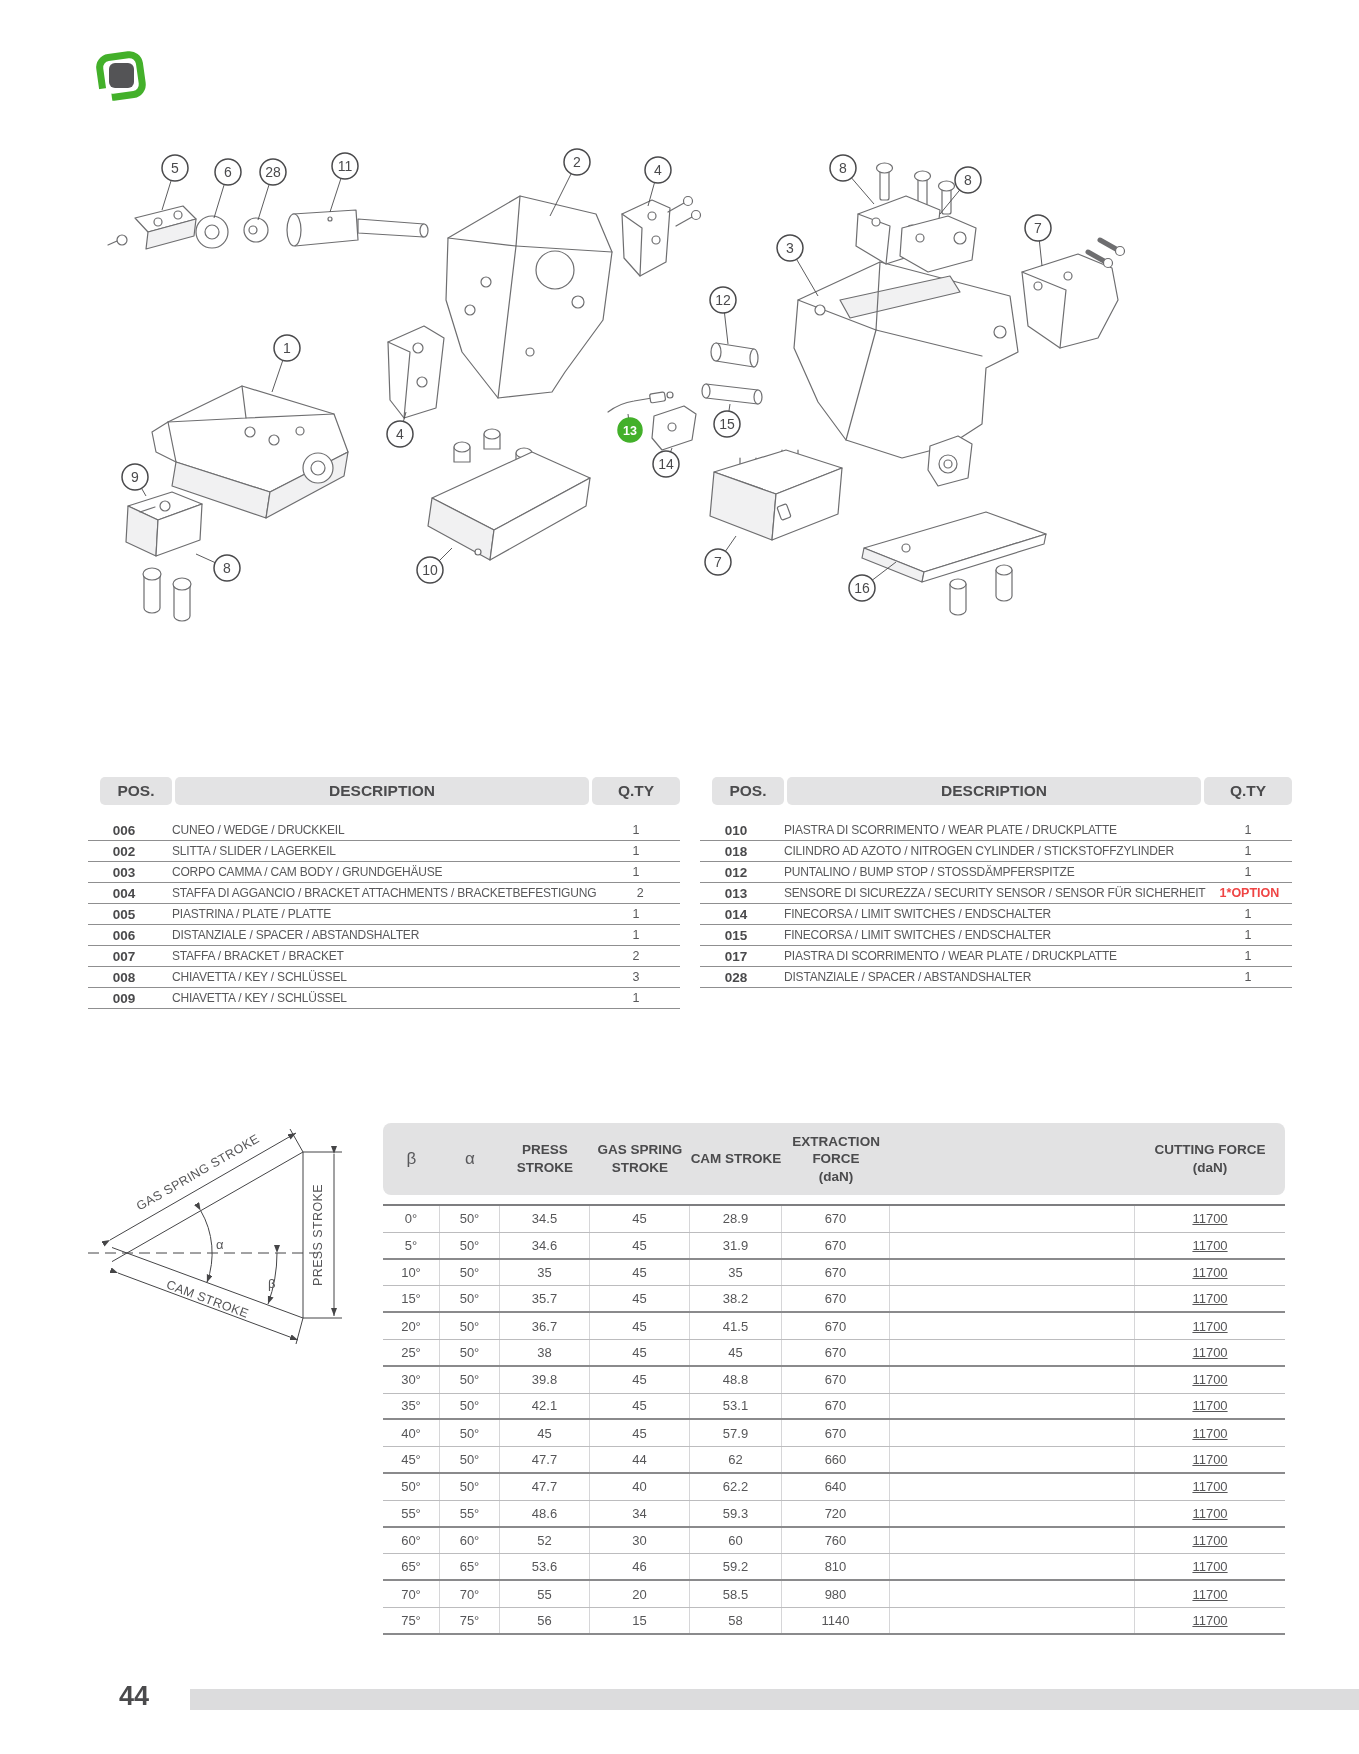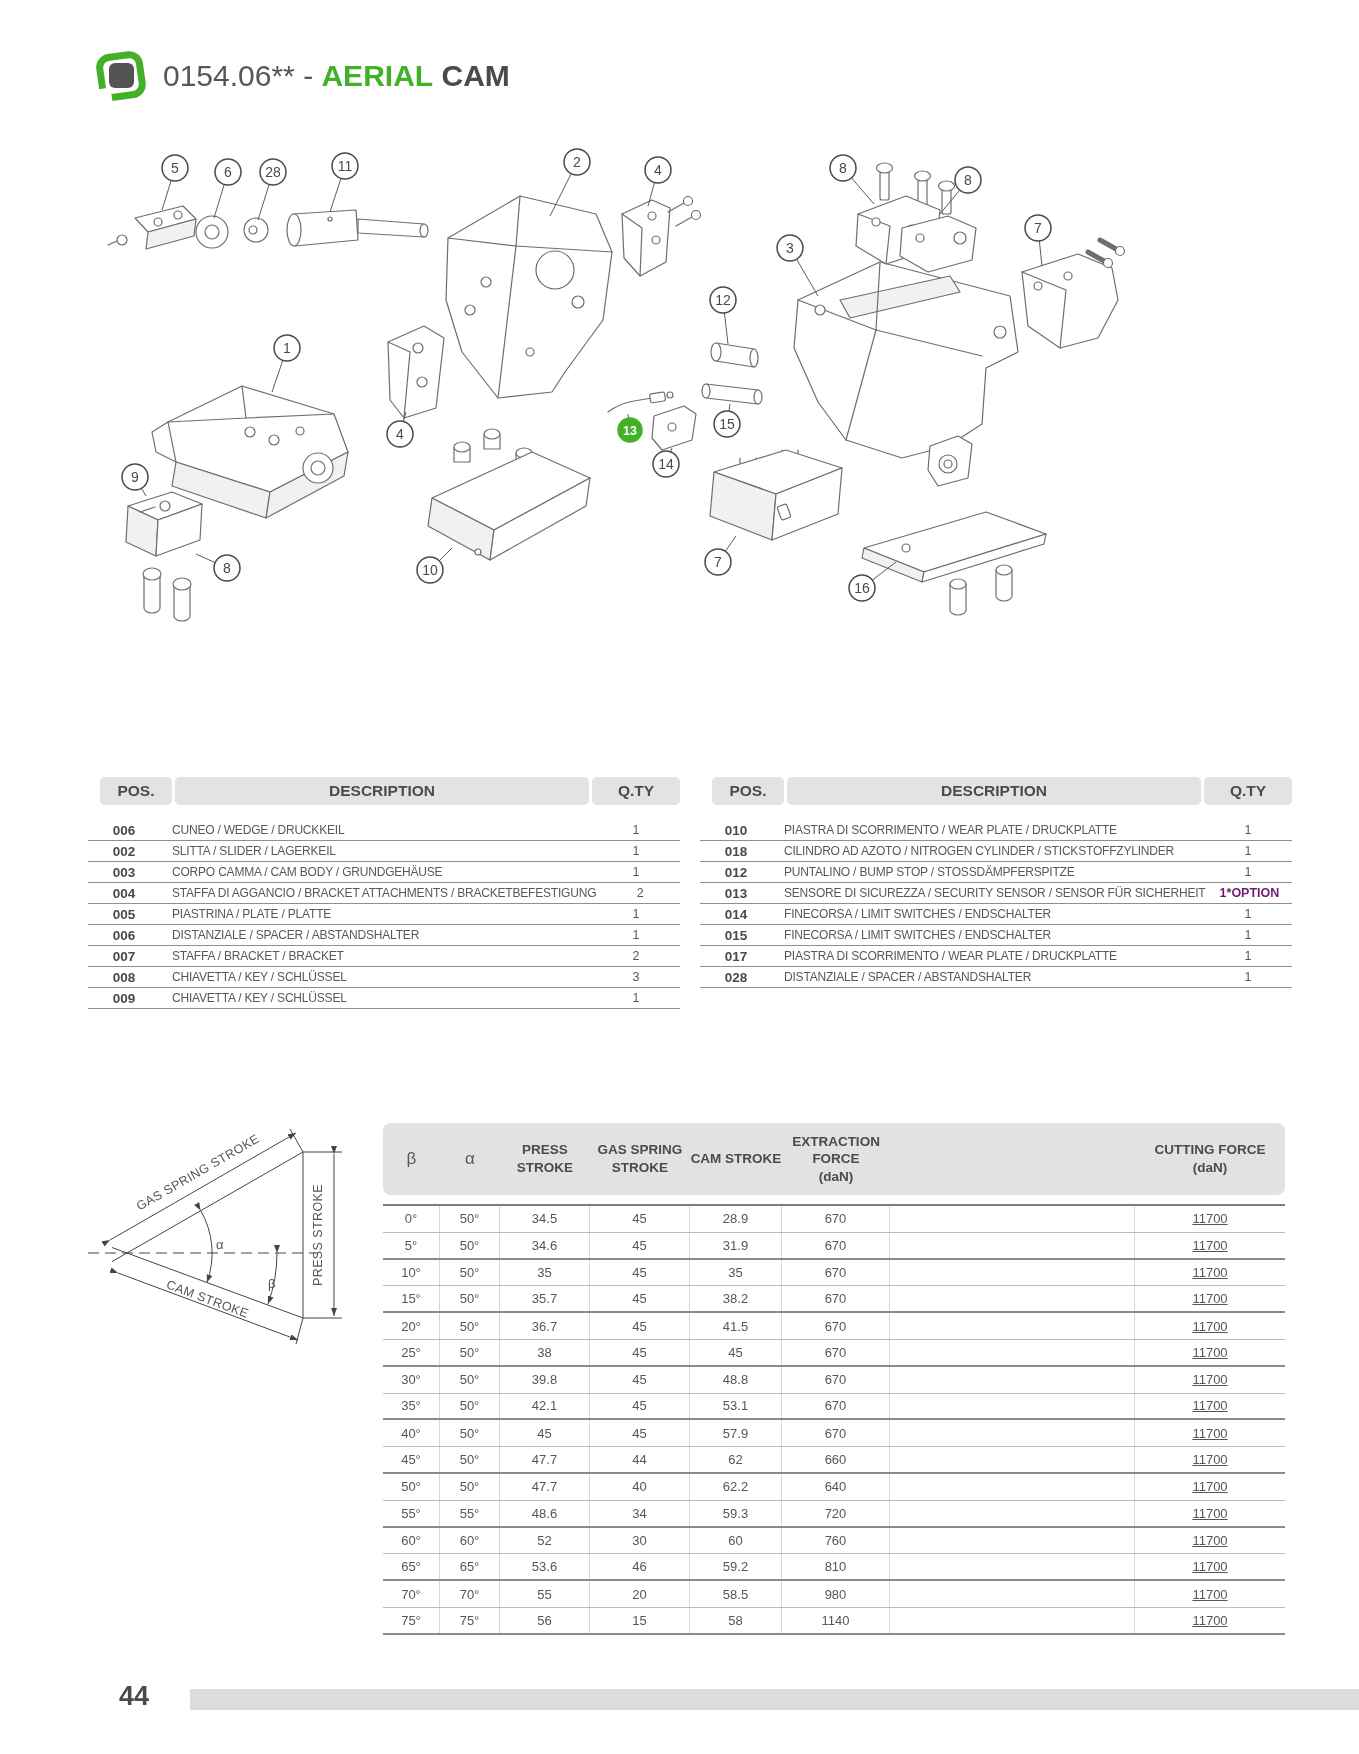--- a/index.html
+++ b/index.html
@@ -29,21 +29,21 @@
   .ptable.left{left:88px;} .ptable.right{left:700px;}
   .phead{display:grid;grid-template-columns:72px 1fr 88px;gap:3px;height:28px;padding-left:12px;}
   .phead .cell{background:#e3e3e4;border-radius:5px;display:flex;align-items:center;justify-content:center;
                font-weight:700;font-size:15.5px;color:#4b4b4d;}
   .pbody{margin-top:15px;}
   .prow{display:grid;grid-template-columns:72px 1fr 88px;height:20px;align-items:center;
         border-bottom:1.4px solid #8f8f90;}
   .prow .pos{font-weight:700;font-size:13.5px;text-align:center;color:#4a4a4c;}
   .prow .desc{font-size:12px;color:#58585a;padding-left:12px;letter-spacing:-0.2px;white-space:nowrap;}
   .prow .qty{font-size:12.5px;text-align:center;color:#58585a;}
-  .prow .qty.opt{font-weight:700;color:#701a75;}
+  .prow .qty.opt{font-weight:700;color:#ef4444;}
 
   
   .stable{position:absolute;left:383px;top:1123px;width:902px;}
   .sgrid{display:grid;grid-template-columns:57px 60px 90px 100px 92px 108px 245px 150px;}
   .shead{height:72px;background:#e2e2e3;border-radius:8px;align-items:center;}
   .shead .hcell{text-align:center;font-weight:700;font-size:13.5px;color:#4b4b4d;line-height:1.3;}
   .shead .hcell.greek{font-weight:400;font-size:17px;color:#57575a;}
   .sbody{margin-top:9px;border-top:2px solid #7e7e80;}
   .srow{height:26.8px;align-items:center;border-bottom:1px solid #bcbcbe;box-sizing:border-box;}
   .srow.heavy{border-bottom:2px solid #8a8a8c;}
@@ -67,21 +67,20 @@
 <body>
 
 <div class="page">
 
   <div class="hdr">
     <svg width="52" height="52" viewBox="0 0 52 52">
       <rect x="6" y="6" width="40" height="40" rx="10" fill="none" stroke="#43b02a" stroke-width="7" transform="rotate(-8 26 26)"></rect>
       <rect x="-2" y="36" width="16" height="18" fill="#ffffff" transform="rotate(-8 26 26)"></rect>
       <rect x="14" y="13" width="25" height="25" rx="6" fill="#545456"></rect>
     </svg>
-    <div class="hdr-title"><span class="code">0154.06** - </span><span class="green">AERIAL</span><span class="dark">&nbsp;</span><span class="dark">CAM</span></div>
   </div>
 
   <svg id="exploded" width="1140" height="530" viewBox="90 140 1140 530">
     <g class="sketch">
 
       <g>
         <path d="M135 218 L183 206 L196 219 L148 232 Z"></path>
         <path class="shade" d="M148 232 L196 219 L194 236 L146 249 Z"></path>
         <circle cx="158" cy="222" r="4"></circle>
           <circle cx="178" cy="215" r="4"></circle>

